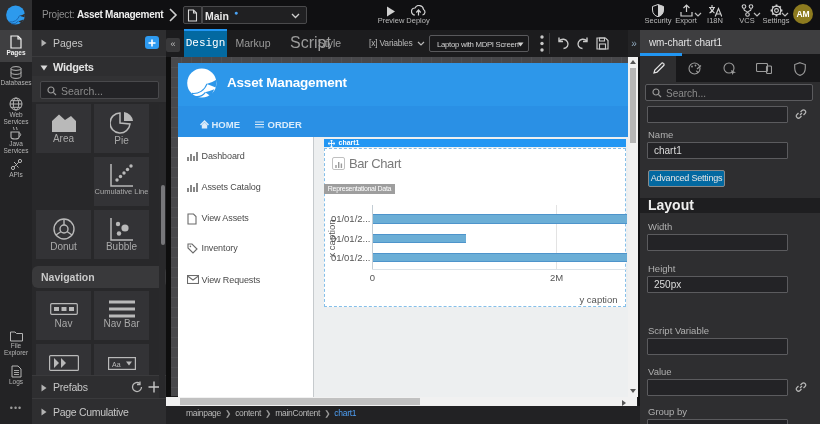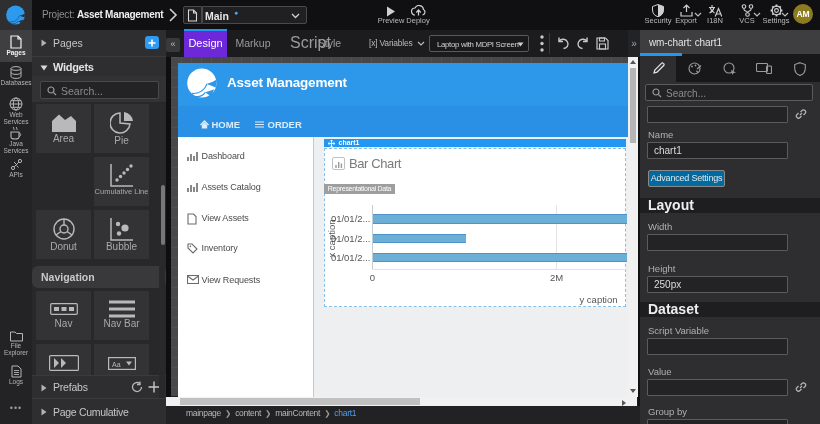--- a/index.html
+++ b/index.html
@@ -20,21 +20,21 @@
 .rail-active .lbl { color:#f0f0f0; }
 
 #panel { left:32px; top:30px; width:134px; height:394px; background:#323234; }
 .p-hdrrow { left:32px; width:134px; background:#2e2e30; border-top:1px solid #3a3a3c; }
 .tile { background:#333336; text-align:center; }
 .tile .tl { display:block; font-size:10px; color:#a9a9a9; }
 .sec-hdr { left:32px; width:134px; background:#39393b; color:#c9c9c9; font-size:10.5px; font-weight:bold;border-radius:6px; }
 
 #center { left:166px; top:30px; width:474px; height:394px; background:#1c1c1e; }
 
-.tab-act { background:#6d28d9; color:#fff; border-top:2.5px solid #2196f3; }
+.tab-act { background:#0369a1; color:#fff; border-top:2.5px solid #2196f3;font-family:Liberation Mono, monospace; }
 
 #page { background:#ffffff; }
 .menu-item { position:absolute; left:9px; height:14px; }
 .menu-item svg { position:absolute; left:0; top:1px; }
 .menu-item span { position:absolute; left:15px; top:1px; font-size:9px; letter-spacing:-0.1px; color:#4a4a4a; white-space:nowrap; }
 .chart-lbl { font-size:9.5px; color:#555; }
 
 #rpanel { left:640px; top:30px; width:180px; height:394px; background:#2e2e30; }
 .rp-lbl { font-size:9.5px; color:#b0b0b0; }
 .rp-input { background:#232326; border:1px solid #5b5b5e; border-radius:1px; height:17px; color:#dcdcdc; font-size:10px; line-height:15px; padding-left:6px; }
@@ -521,21 +521,20 @@
 <div class="abs rp-input" style="left:647px;top:142px;width:141px">chart1</div>
 
 <div class="abs" style="left:648px;top:170px;width:77px;height:16.5px;background:#0369a1;border:1px solid #8a8a8a;border-radius:2px;color:#e5e5e5;font-size:9px;letter-spacing:-0.2px;text-align:center;line-height:15px;white-space:nowrap">Advanced Settings</div>
 
 <div class="abs rp-sec" style="top:197.5px">Layout</div>
 <div class="abs rp-lbl" style="left:648px;top:221px">Width</div>
 <div class="abs rp-input" style="left:647px;top:234px;width:141px"></div>
 <div class="abs rp-lbl" style="left:648px;top:263px">Height</div>
 <div class="abs rp-input" style="left:647px;top:276px;width:141px">250px</div>
 
-<div class="abs rp-sec" style="top:301.5px">Dataset</div>
 <div class="abs rp-lbl" style="left:648px;top:325px">Script Variable</div>
 <div class="abs rp-input" style="left:647px;top:338px;width:141px"></div>
 <div class="abs rp-lbl" style="left:648px;top:366px">Value</div>
 <div class="abs rp-input" style="left:647px;top:379px;width:141px"></div>
 <svg class="abs" style="left:795px;top:381px" width="12" height="12" viewBox="0 0 12 12">
       <path d="M5 7 L7 5 M3.5 5 L2 6.5 A 2.1 2.1 0 0 0 5 9.5 L6.5 8 M8.5 7 L10 5.5 A 2.1 2.1 0 0 0 7 2.5 L5.5 4" fill="none" stroke="#b5b5b5" stroke-width="1.2"></path>
     </svg>
 <div class="abs rp-lbl" style="left:648px;top:406px">Group by</div>
 <div class="abs rp-input" style="left:647px;top:419px;width:141px"></div>
 

